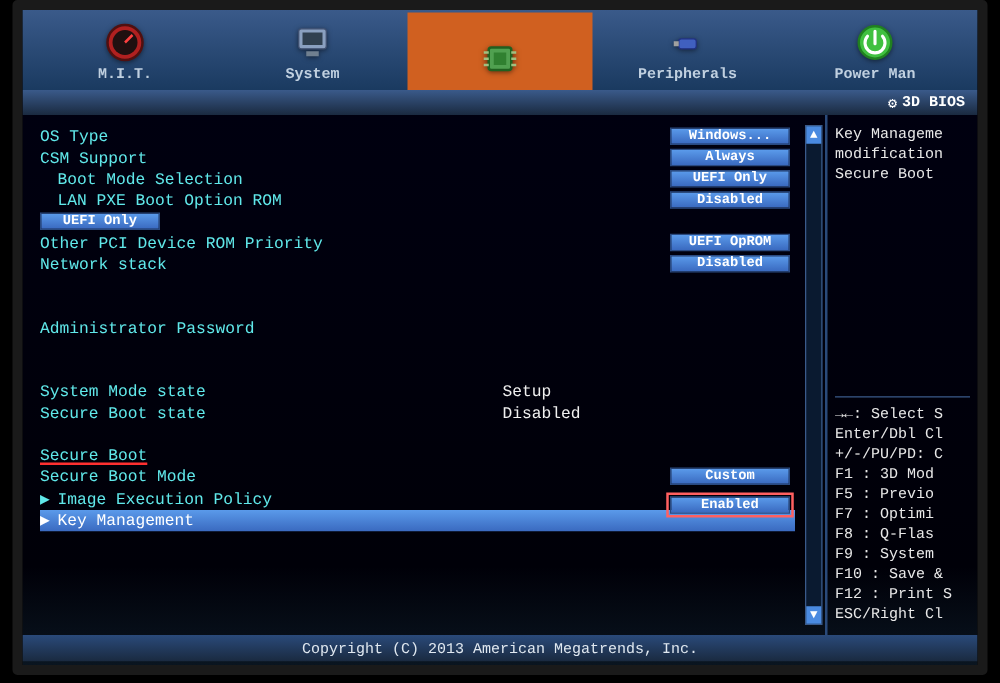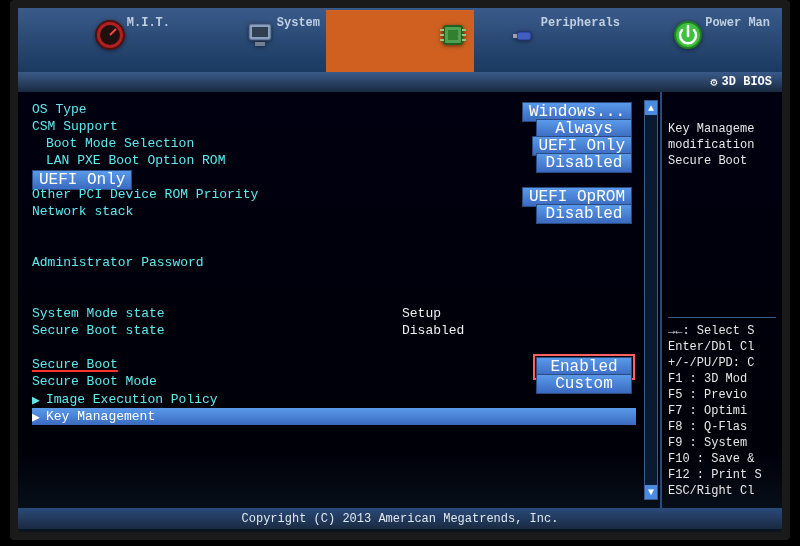--- a/index.html
+++ b/index.html
@@ -34,21 +34,21 @@
 .tab {
   flex: 1;
   text-align: center;
   color: #c0d0e0;
   padding: 6px 4px;
   font-weight: bold;
   font-size: 12px;
   position: relative;
   height: 62px;
   display: flex;
-  flex-direction: row;
+  flex-direction: column;
   justify-content: flex-end;
 }
 .tab.active {
   background: #d06020;
   color: #fff;
 }
 .tab-icon {
   height: 38px;
   display: flex;
   align-items: center;
@@ -113,27 +113,28 @@
   width: 230px;
   color: #f0f0f0;
   text-align: left;
 }
 .setting-row .value {
   background: linear-gradient(180deg, #5a9aea 0%, #3a6ac0 100%);
   color: #fff;
   min-width: 96px;
   text-align: center;
   padding: 0 6px;
-  font-weight: normal;
-  font-size: 16px;
+  font-weight: bold;
+  font-size: 11px;
   border: 1px solid #2a4a80;
 }
 .setting-row .value.highlighted {
   outline: 2px solid #ff6060;
   outline-offset: 1px;
+  margin-top: 40px;
 }
 .spacer { height: 17px; }
 .underline-red {
   text-decoration: underline;
   text-decoration-color: #ff3030;
   text-decoration-thickness: 2px;
   text-underline-offset: 2px;
 }
 .submenu-row {
   display: flex;
@@ -151,21 +152,21 @@
 .submenu-row.selected .tri { color: #fff; }
 .help-panel {
   width: 120px;
   padding: 8px 6px;
   color: #e8e8e8;
   font-size: 12px;
   overflow: hidden;
   display: flex;
   flex-direction: column;
 }
-.help-top { flex: 0 0 auto; margin-top: 22px; }
+.help-top { flex: 0 0 auto; }
 .help-line { white-space: nowrap; height: 16px; }
 .help-divider { border-top: 1px solid #3a5a8a; margin: 6px 0; }
 .help-bottom { margin-top: auto; }
 .footer {
   background: linear-gradient(180deg, #2a4a7a 0%, #1a2a40 100%);
   height: 21px;
   display: flex;
   align-items: center;
   justify-content: center;
   color: #e0e8f0;

